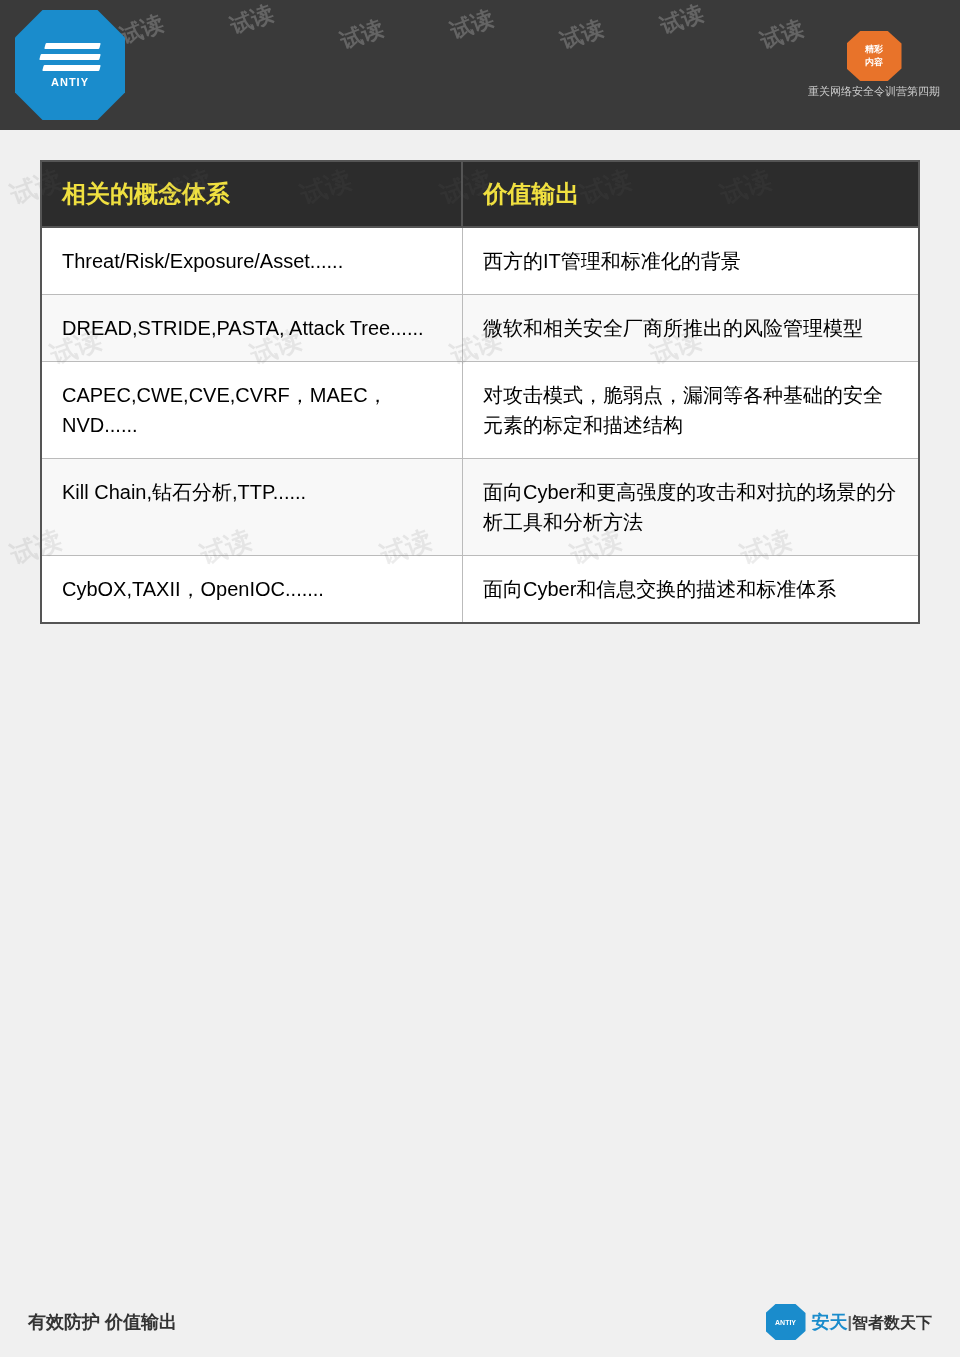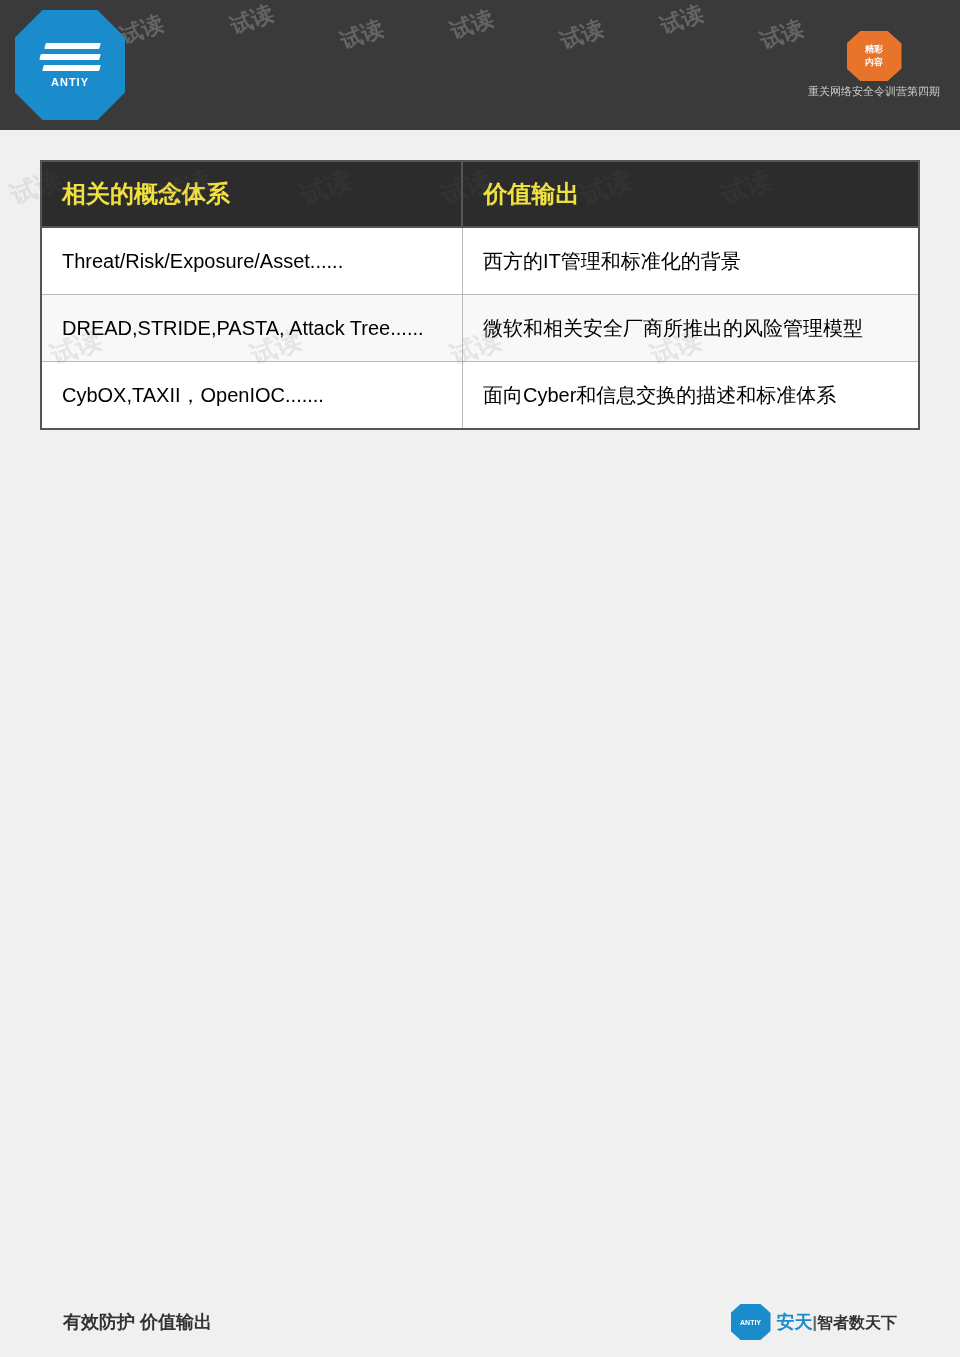--- a/index.html
+++ b/index.html
@@ -165,21 +165,21 @@
     .footer {
       position: absolute;
       bottom: 0;
       left: 0;
       right: 0;
       height: 70px;
       background: #f0f0f0;
       display: flex;
       align-items: center;
       justify-content: space-between;
-      padding: 0 63px;
+      padding: 0 28px;
     }
 
     .footer-text {
       font-size: 18px;
       color: #333;
       font-weight: bold;
     }
 
     .footer-right-logo {
       display: flex;
@@ -293,20 +293,28 @@
     <tbody id="table-body">
     <tr>
           <td class="col-left">Threat/Risk/Exposure/Asset......</td>
           <td class="col-right">西方的IT管理和标准化的背景</td>
         </tr>
         <tr>
           <td class="col-left">DREAD,STRIDE,PASTA, Attack Tree......</td>
           <td class="col-right">微软和相关安全厂商所推出的风险管理模型</td>
         </tr>
         <tr>
+          <td class="col-left">CAPEC,CWE,CVE,CVRF，MAEC，NVD......</td>
+          <td class="col-right">对攻击模式，脆弱点，漏洞等各种基础的安全元素的标定和描述结构</td>
+        </tr>
+        <tr>
+          <td class="col-left">Kill Chain,钻石分析,TTP......</td>
+          <td class="col-right">面向Cyber和更高强度的攻击和对抗的场景的分析工具和分析方法</td>
+        </tr>
+        <tr>
           <td class="col-left">CybOX,TAXII，OpenIOC.......</td>
           <td class="col-right">面向Cyber和信息交换的描述和标准体系</td>
         </tr>
       </tbody>
   </table>
 </div>
 
 <div class="footer">
   <div class="footer-text">有效防护 价值输出</div>
   <div class="footer-right-logo">

